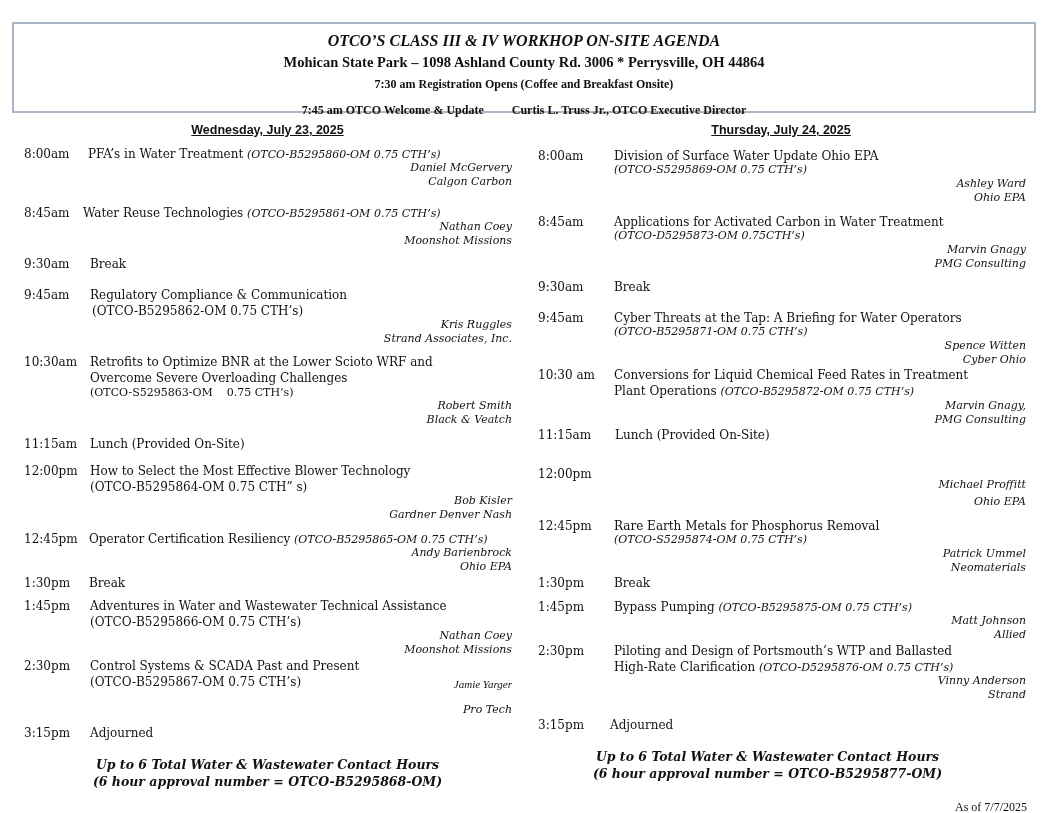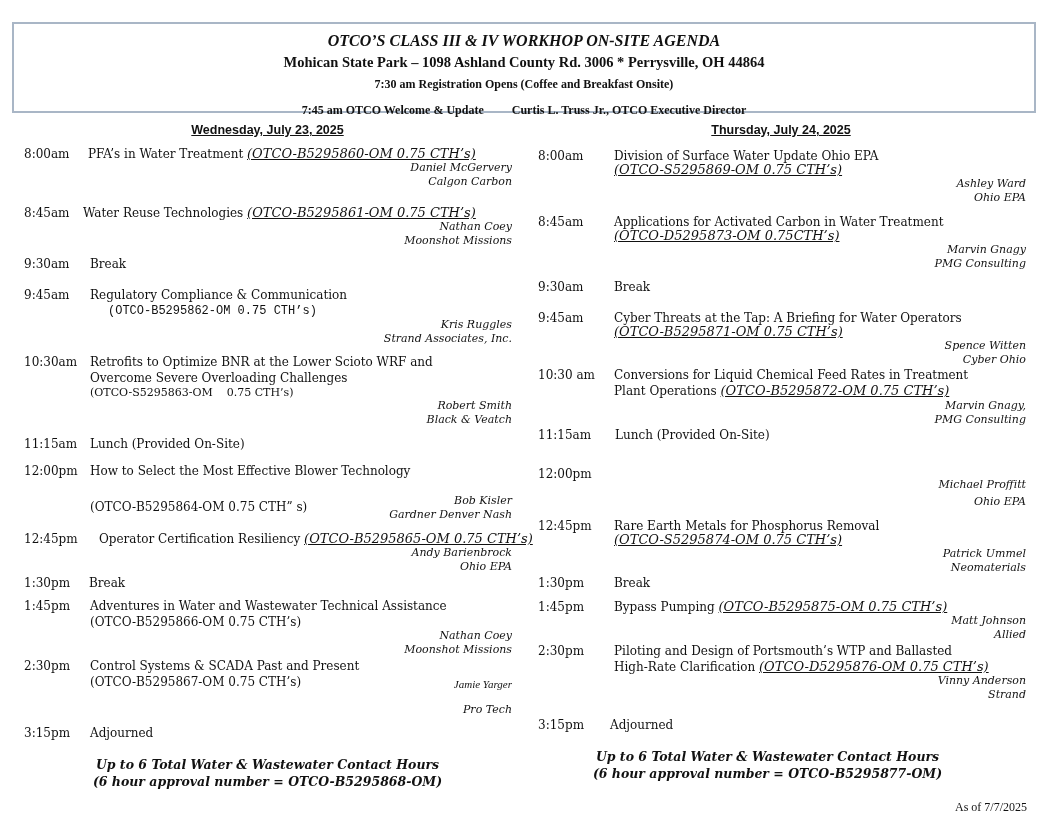--- a/index.html
+++ b/index.html
@@ -9,21 +9,21 @@
   .h-title { top: 8px; font-size: 16px; font-style: italic; }
   .h-loc { top: 30px; font-size: 14.5px; }
   .h-reg { top: 53px; font-size: 12px; }
   .h-welcome { top: 71px; font-size: 12px; word-spacing: 0; margin-top: 8px; }
   .h-welcome .gap { display: inline-block; width: 28px; }
 
   .day-head { position: absolute; font-family: "Liberation Sans", sans-serif; font-weight: bold; font-size: 12.5px; text-decoration: underline; text-align: center; }
   .entry { position: absolute; font-family: "DejaVu Serif", serif; font-size: 12px; line-height: 16px; color: #111; }
   .time { position: absolute; left: 0; top: 0; white-space: nowrap; }
   .title { position: absolute; top: 0; white-space: nowrap; }
-  .code-i { font-style: italic; font-size: 13px; text-decoration: underline; }
+  .code-i { font-style: italic; font-size: 11px; }
   .code-line { position: absolute; white-space: nowrap; }
   .speaker { position: absolute; right: 0; text-align: right; font-style: italic; font-size: 11px; line-height: 14px; white-space: nowrap; }
   .footer-note { position: absolute; font-family: "DejaVu Serif", serif; font-weight: bold; font-style: italic; font-size: 12.5px; line-height: 17px; text-align: center; white-space: nowrap; }
   .asof { position: absolute; right: 28px; top: 800px; font-family: "Liberation Serif", serif; font-size: 12px; }
 </style>
 </head>
 <body>
 
 <div class="hdr-box">
   <div class="hdr-line h-title">OTCO’S CLASS III &amp; IV WORKHOP ON-SITE AGENDA</div>
@@ -51,21 +51,21 @@
 </div>
 
 <div class="entry" style="left:24px; top:256px; width:488px; height:18px;">
   <span class="time">9:30am</span>
   <span class="title" style="left:66px;">Break</span>
 </div>
 
 <div class="entry" style="left:24px; top:287px; width:488px; height:60px;">
   <span class="time">9:45am</span>
   <span class="title" style="left:66px;">Regulatory Compliance &amp; Communication</span>
-  <span class="code-line" style="left:84px; top:16px;font-family:Liberation Mono, monospace;">(OTCO-B5295862-OM 0.75 CTH’s)</span>
+  <span class="code-line" style="left:68px; top:16px;">(OTCO-B5295862-OM 0.75 CTH’s)</span>
   <div class="speaker" style="top:31px;">Kris Ruggles</div>
   <div class="speaker" style="top:45px;">Strand Associates, Inc.</div>
 </div>
 
 <div class="entry" style="left:24px; top:354px; width:488px; height:76px;">
   <span class="time">10:30am</span>
   <span class="title" style="left:66px;">Retrofits to Optimize BNR at the Lower Scioto WRF and</span>
   <span class="code-line" style="left:66px; top:16px;">Overcome Severe Overloading Challenges</span>
   <span class="code-line" style="left:66px; top:31px; font-size:11px; white-space:pre;">(OTCO-S5295863-OM    0.75 CTH’s)</span>
   <div class="speaker" style="top:45px;">Robert Smith</div>
@@ -73,28 +73,28 @@
 </div>
 
 <div class="entry" style="left:24px; top:436px; width:488px; height:18px;">
   <span class="time">11:15am</span>
   <span class="title" style="left:66px;">Lunch (Provided On-Site)</span>
 </div>
 
 <div class="entry" style="left:24px; top:463px; width:488px; height:60px;">
   <span class="time">12:00pm</span>
   <span class="title" style="left:66px;">How to Select the Most Effective Blower Technology</span>
-  <span class="code-line" style="left:66px; top:16px;margin-top:20px;">(OTCO-B5295864-OM 0.75 CTH” s)</span>
+  <span class="code-line" style="left:66px; top:16px;">(OTCO-B5295864-OM 0.75 CTH” s)</span>
   <div class="speaker" style="top:31px;">Bob Kisler</div>
   <div class="speaker" style="top:45px;">Gardner Denver Nash</div>
 </div>
 
 <div class="entry" style="left:24px; top:531px; width:488px; height:44px;">
   <span class="time">12:45pm</span>
-  <span class="title" style="left:75px;"><span>Operator Certification Resiliency</span> <span class="code-i">(OTCO-B5295865-OM 0.75 CTH’s)</span></span>
+  <span class="title" style="left:65px;"><span>Operator Certification Resiliency</span> <span class="code-i">(OTCO-B5295865-OM 0.75 CTH’s)</span></span>
   <div class="speaker" style="top:15px;">Andy Barienbrock</div>
   <div class="speaker" style="top:29px;">Ohio EPA</div>
 </div>
 
 <div class="entry" style="left:24px; top:575px; width:488px; height:18px;">
   <span class="time">1:30pm</span>
   <span class="title" style="left:65px;">Break</span>
 </div>
 
 <div class="entry" style="left:24px; top:598px; width:488px; height:60px;">

